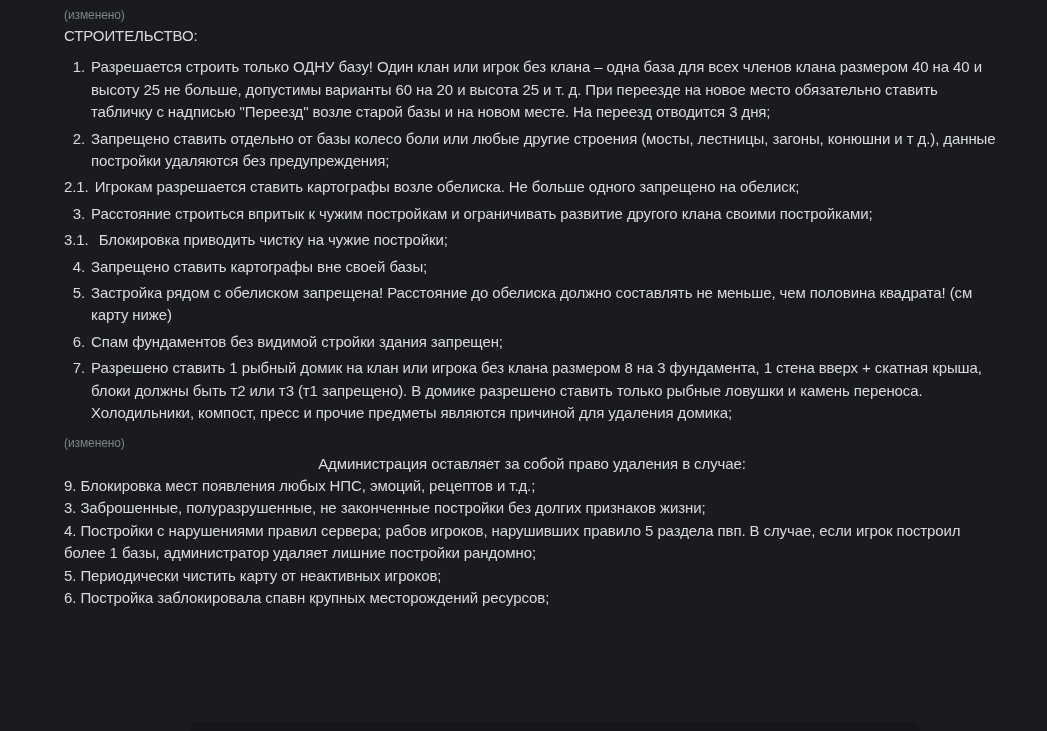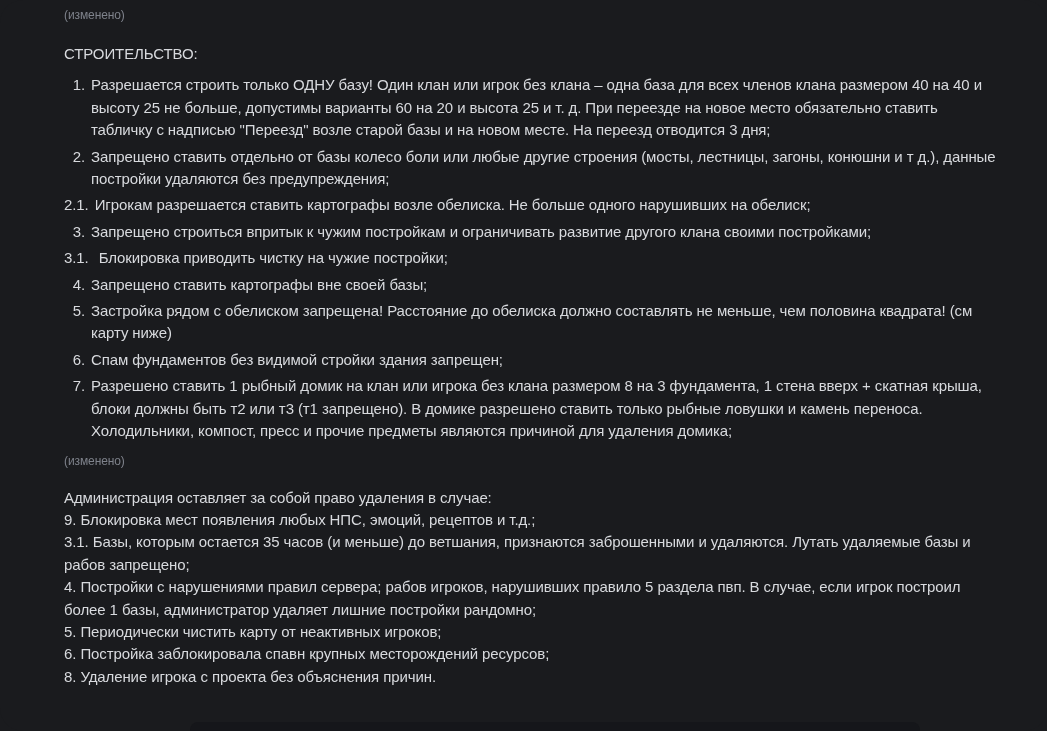--- a/index.html
+++ b/index.html
@@ -17,36 +17,36 @@
     font-size: 15px;
     line-height: 22.4px;
     letter-spacing: -0.1px;
   }
   .edited {
     display: block;
     color: #7e828b;
     font-size: 12px;
     line-height: 16px;
   }
-  .section-title { margin-top: 20px; }
+  .section-title { margin-top: 2px; }
   .rule-list { margin-top: 9px; list-style: none; }
   .rule-item { display: flex; margin-bottom: 4px; }
   .rule-item:last-child { margin-bottom: 0; }
   .rule-num {
     flex: 0 0 21px;
     text-align: right;
     margin-right: 6px;
     white-space: nowrap;
   }
   .rule-text {
     flex: 1 1 auto;
     white-space: pre-wrap;
   }
   .edited-mid { margin-top: 10px; }
-  .admin-intro { margin-top: 18px; }
+  .admin-intro { margin-top: 2px; text-align: center; }
   .admin-line { display: block; max-width: 936px; }
   .attachment-top {
     position: absolute;
     left: 190px;
     top: 722px;
     width: 730px;
     height: 9px;
     background: #15161a;
     border-radius: 8px 8px 0 0;
   }
@@ -64,25 +64,25 @@
     <div class="rule-item">
       <span class="rule-num">1.</span>
       <span class="rule-text">Разрешается строить только ОДНУ базу! Один клан или игрок без клана – одна база для всех членов клана размером 40 на 40 и высоту 25 не больше, допустимы варианты 60 на 20 и высота 25 и т. д. При переезде на новое место обязательно ставить табличку с надписью "Переезд" возле старой базы и на новом месте. На переезд отводится 3 дня;</span>
     </div>
     <div class="rule-item">
       <span class="rule-num">2.</span>
       <span class="rule-text">Запрещено ставить отдельно от базы колесо боли или любые другие строения (мосты, лестницы, загоны, конюшни и т д.), данные постройки удаляются без предупреждения;</span>
     </div>
     <div class="rule-item">
       <span class="rule-num">2.1.</span>
-      <span class="rule-text">Игрокам разрешается ставить картографы возле обелиска. Не больше одного нарушивших на обелиск;</span>
+      <span class="rule-text">Игрокам разрешается ставить картографы возле обелиска. Не больше одного запрещено на обелиск;</span>
     </div>
     <div class="rule-item">
       <span class="rule-num">3.</span>
-      <span class="rule-text">Запрещено строиться впритык к чужим постройкам и ограничивать развитие другого клана своими постройками;</span>
+      <span class="rule-text">Расстояние строиться впритык к чужим постройкам и ограничивать развитие другого клана своими постройками;</span>
     </div>
     <div class="rule-item">
       <span class="rule-num">3.1.</span>
       <span class="rule-text"> Блокировка приводить чистку на чужие постройки;</span>
     </div>
     <div class="rule-item">
       <span class="rule-num">4.</span>
       <span class="rule-text">Запрещено ставить картографы вне своей базы;</span>
     </div>
     <div class="rule-item">
@@ -97,21 +97,20 @@
       <span class="rule-num">7.</span>
       <span class="rule-text">Разрешено ставить 1 рыбный домик на клан или игрока без клана размером 8 на 3 фундамента, 1 стена вверх + скатная крыша, блоки должны быть т2 или т3 (т1 запрещено). В домике разрешено ставить только рыбные ловушки и камень переноса. Холодильники, компост, пресс и прочие предметы являются причиной для удаления домика;</span>
     </div>
   </div>
 
   <span class="edited edited-mid">(изменено)</span>
 
   <div class="admin-intro">Администрация оставляет за собой право удаления в случае:</div>
 
   <span class="admin-line">9. Блокировка мест появления любых НПС, эмоций, рецептов и т.д.;</span>
-  <span class="admin-line">3.1. Базы, которым остается 35 часов (и меньше) до ветшания, признаются заброшенными и удаляются. Лутать удаляемые базы и рабов запрещено;</span>
+  <span class="admin-line">3. Заброшенные, полуразрушенные, не законченные постройки без долгих признаков жизни;</span>
   <span class="admin-line">4. Постройки с нарушениями правил сервера; рабов игроков, нарушивших правило 5 раздела пвп. В случае, если игрок построил более 1 базы, администратор удаляет лишние постройки рандомно;</span>
   <span class="admin-line">5. Периодически чистить карту от неактивных игроков;</span>
   <span class="admin-line">6. Постройка заблокировала спавн крупных месторождений ресурсов;</span>
-  <span class="admin-line">8. Удаление игрока с проекта без объяснения причин.</span>
 
   <div class="attachment-top"></div>
 
 </div>
 
 </body></html>

